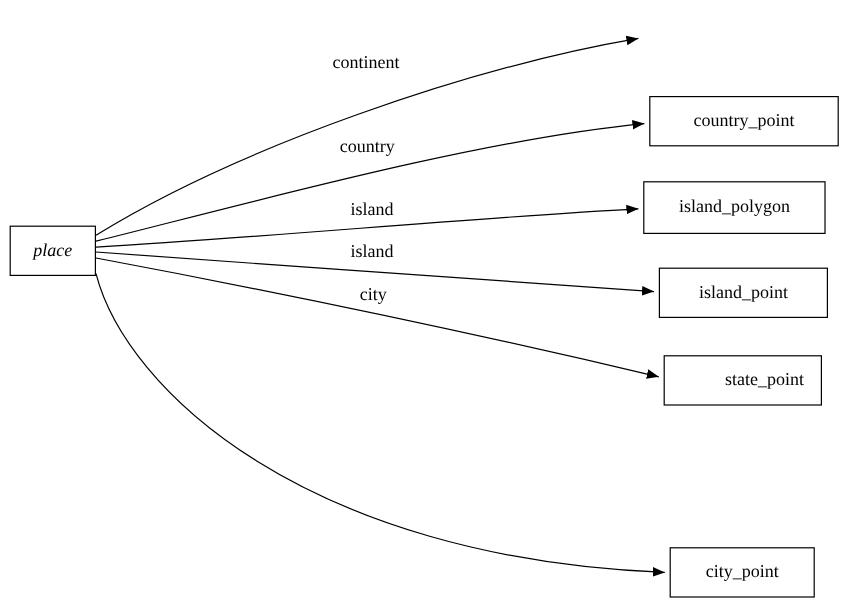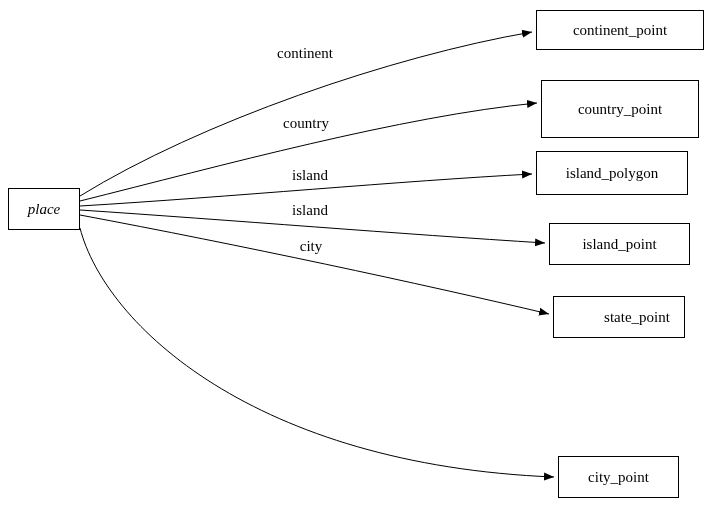--- a/index.html
+++ b/index.html
@@ -37,21 +37,21 @@
     position: absolute;
     transform: translateX(-50%);
     font-size: 15px;
     line-height: 19.5px;
     text-align: left;
     white-space: pre-line;
   }
   
   .n-place          { left: 8px;   top: 188px; width: 72px;  height: 42px; font-style: italic; }
   .n-continent      { left: 536px; top: 10px;  width: 168px; height: 40px; }
-  .n-country        { left: 541px; top: 80px;  width: 158px; height: 58px; }
+  .n-country        { left: 541px; top: 80px;  width: 158px; height: 42px; }
   .n-island-polygon { left: 536px; top: 151px; width: 152px; height: 44px; }
   .n-island-point   { left: 549px; top: 223px; width: 141px; height: 42px; }
   .n-state          { left: 553px; top: 296px; width: 132px; height: 42px; padding-left: 36px; }
   .n-city           { left: 558px; top: 456px; width: 121px; height: 42px; }
   
   .l-continent { left: 305px; top: 44px; }
   .l-country   { left: 306px; top: 114px; }
   .l-island-1  { left: 310px; top: 166px; }
   .l-island-2  { left: 310px; top: 201px; }
   .l-state     { left: 311px; top: 237px; }
@@ -73,23 +73,20 @@
     <path class="edge" d="M80,206 C230,197 400,181 532,174" marker-end="url(#arrow)"></path>
     <path class="edge" d="M80,210 C230,220 400,234 545,243" marker-end="url(#arrow)"></path>
     <path class="edge" d="M80,215 C240,245 418,283 549,314" marker-end="url(#arrow)"></path>
     <path class="edge" d="M80,228 C105,325 255,465 554,477" marker-end="url(#arrow)"></path>
   </svg>
 
   <div class="node n-place">
     <span>place</span>
   </div>
 
-  <div class="node n-continent">
-    <span>continent_point</span>
-  </div>
 
   <div class="node n-country">
     <span>country_point</span>
   </div>
 
   <div class="node n-island-polygon">
     <span>island_polygon</span>
   </div>
 
   <div class="node n-island-point">

